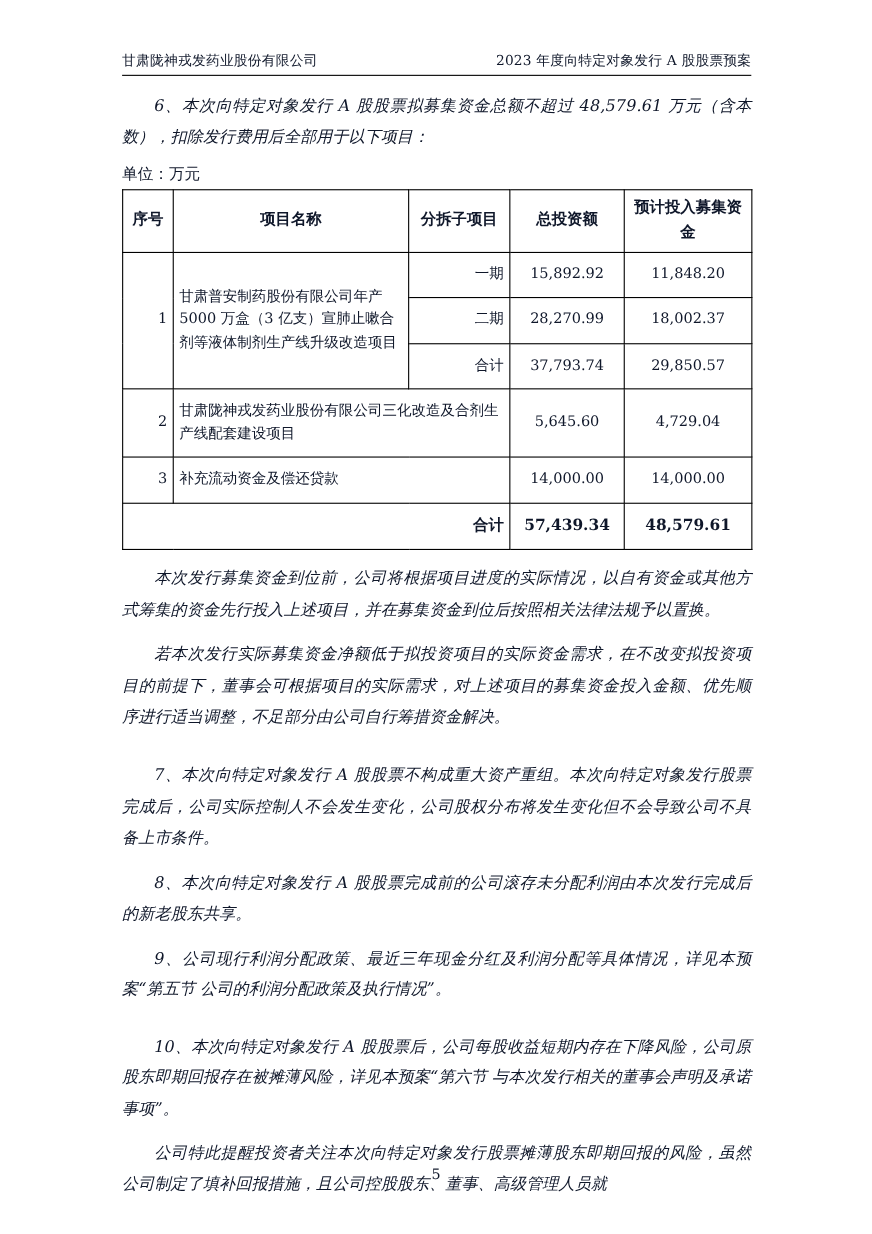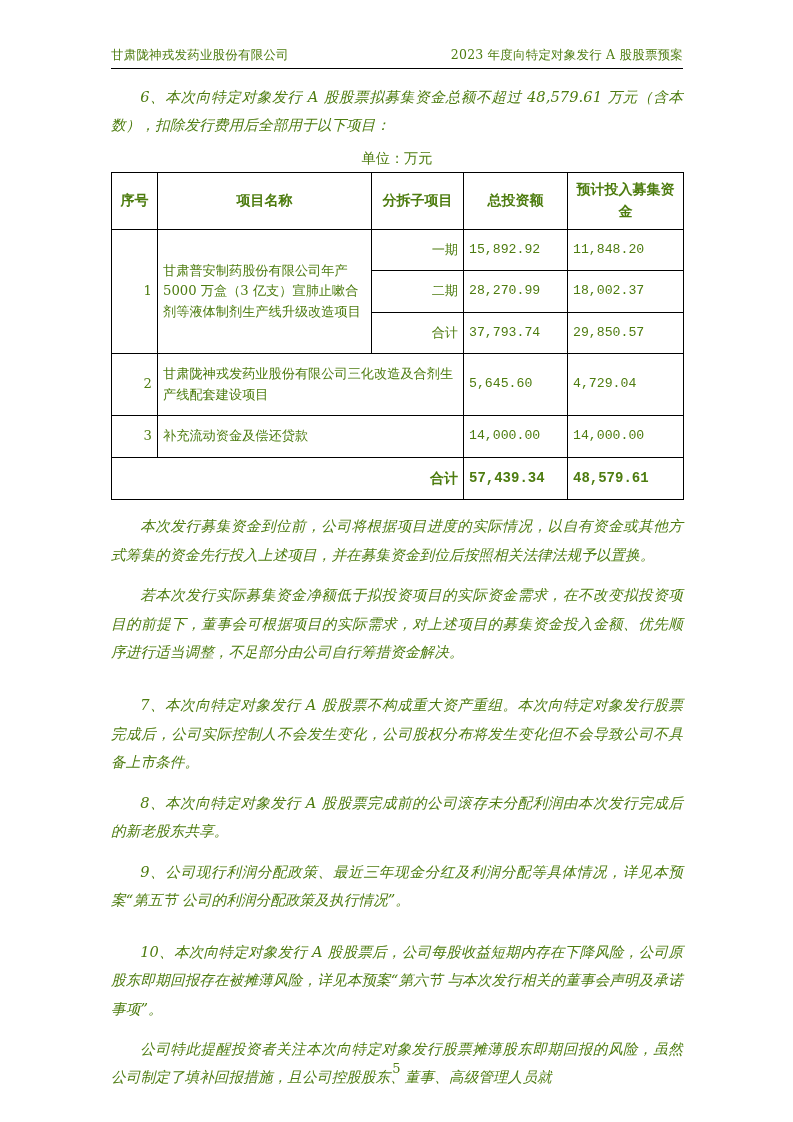--- a/index.html
+++ b/index.html
@@ -8,21 +8,21 @@
     background: #b9b9b9;
   }
   .page {
     width: 793px;
     height: 1122px;
     background: #ffffff;
     position: relative;
     margin: 0 auto;
     box-sizing: border-box;
     font-family: "DejaVu Serif", "Liberation Serif", serif;
-    color: #4d7c0f;
+    color: #0f172a;
     overflow: hidden;
   }
   .content {
     position: absolute;
     left: 111px;
     top: 46px;
     width: 572px;
   }
   
   .page-header {
@@ -45,21 +45,21 @@
     margin: 0 0 2px 0;
     text-align: justify;
     text-justify: inter-ideograph;
     letter-spacing: 0.1px;
   }
   p.first { margin-top: 14px; }
   .indent2 { text-indent: 2em; font-style: italic; }
 
   
   .unit-line {
-    text-align: center;
+    text-align: left;
     font-size: 14.2px;
     margin: 10px 0 4px 0;
   }
 
   
   table.fund-table {
     border-collapse: collapse;
     width: 100%;
     font-size: 13.2px;
     table-layout: fixed;
@@ -71,21 +71,21 @@
     vertical-align: middle;
     line-height: 1.55;
   }
   table.fund-table thead th {
     text-align: center;
     font-weight: bold;
     font-size: 14px;
     padding: 6px 4px;
   }
   td.c { text-align: right; }
-  td.r { text-align: left; font-family: Liberation Mono, monospace; }
+  td.r { text-align: center; }
   td.l { text-align: left; }
   .col-no { width: 46px; }
   .col-name { width: 214px; }
   .col-sub { width: 92px; }
   .col-total { width: 104px; }
   .col-raise { width: 116px; }
 
   .total-row td {
     font-weight: bold;
     font-size: 14px;

